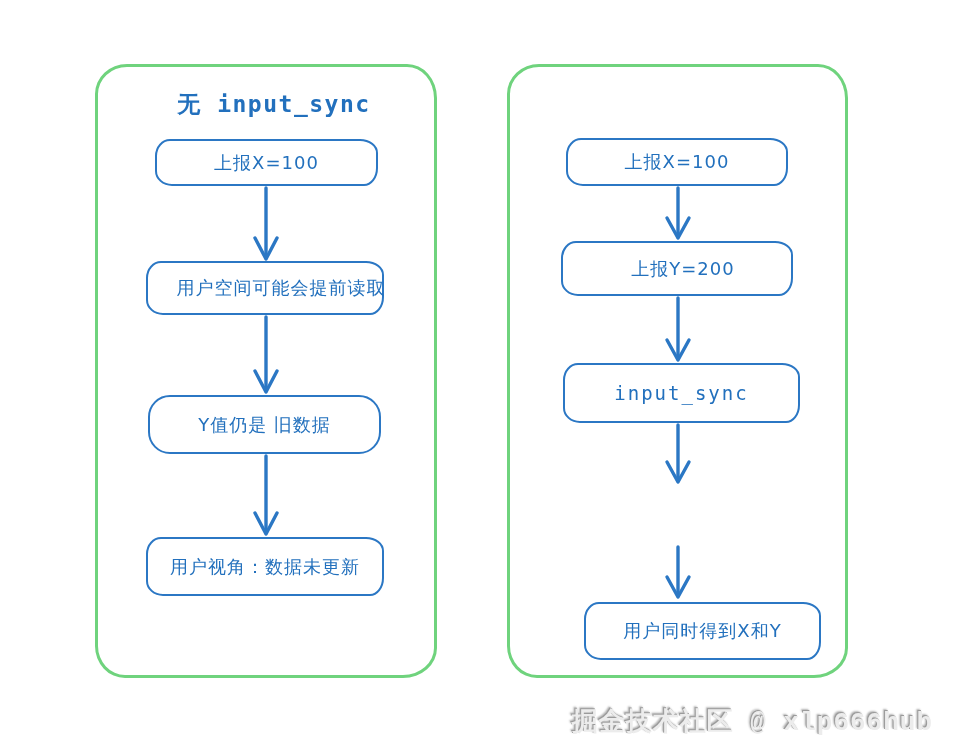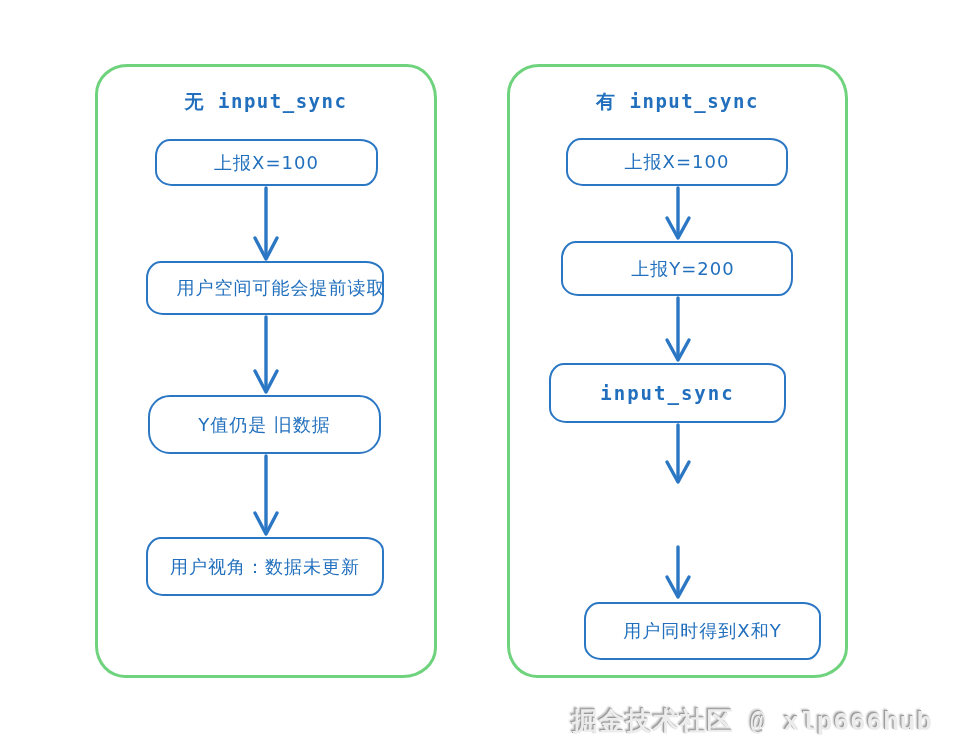--- a/index.html
+++ b/index.html
@@ -22,25 +22,25 @@
     border: 3px solid #6fd37d;
     border-radius: 32px 30px 34px 30px / 30px 34px 30px 32px;
     background: #ffffff;
     box-sizing: border-box;
   }
   .panel-left  { left: 95px;  width: 342px; }
   .panel-right { left: 507px; width: 341px; }
   .panel-title {
     position: absolute;
     top: 22px;
-    left: 0;
+    left: 8px;
     width: 100%;
     text-align: center;
     color: #2270bd;
-    font-size: 19px;
+    font-size: 23px;
     font-weight: 600;
     letter-spacing: 1.5px;
     font-family: "DejaVu Sans Mono", "DejaVu Sans", sans-serif;
   }
   .node {
     position: absolute;
     box-sizing: border-box;
     border: 2.5px solid #2b77c4;
     border-radius: 15px 18px 14px 17px / 17px 14px 18px 15px;
     background: #ffffff;
@@ -108,41 +108,40 @@
       <svg width="36" height="83" viewBox="0 0 36 83" fill="none" stroke="#2b77c4" stroke-width="3.4" stroke-linecap="round" stroke-linejoin="round">
         <line x1="18" y1="2" x2="18" y2="79"></line>
         <path d="M7 59 L18 80 L29 59"></path>
       </svg>
     </div>
 
     <div class="node" style="left:48px; top:470px; width:238px; height:59px;">用户视角：数据未更新</div>
   </div>
 
   <div class="panel panel-right">
-    <div class="panel-title">有 input_sync</div>
 
     <div class="node" style="left:56px; top:71px; width:222px; height:48px;">上报X=100</div>
 
     <div class="arrow" style="top:119px;">
       <svg width="36" height="55" viewBox="0 0 36 55" fill="none" stroke="#2b77c4" stroke-width="3.4" stroke-linecap="round" stroke-linejoin="round">
         <line x1="18" y1="2" x2="18" y2="51"></line>
         <path d="M7 32 L18 52 L29 32"></path>
       </svg>
     </div>
 
     <div class="node" style="left:51px; top:174px; width:232px; height:55px;padding-left:12px;">上报Y=200</div>
 
     <div class="arrow" style="top:229px;">
       <svg width="36" height="67" viewBox="0 0 36 67" fill="none" stroke="#2b77c4" stroke-width="3.4" stroke-linecap="round" stroke-linejoin="round">
         <line x1="18" y1="2" x2="18" y2="63"></line>
         <path d="M7 44 L18 64 L29 44"></path>
       </svg>
     </div>
 
-    <div class="node mono" style="left:39px; top:296px; width:237px; height:60px;font-weight:bold;">input_sync</div>
+    <div class="node mono" style="left:53px; top:296px; width:237px; height:60px;">input_sync</div>
 
     <div class="arrow" style="top:356px;">
       <svg width="36" height="62" viewBox="0 0 36 62" fill="none" stroke="#2b77c4" stroke-width="3.4" stroke-linecap="round" stroke-linejoin="round">
         <line x1="18" y1="2" x2="18" y2="58"></line>
         <path d="M7 39 L18 59 L29 39"></path>
       </svg>
     </div>
 
 
     <div class="arrow" style="top:478px;">

